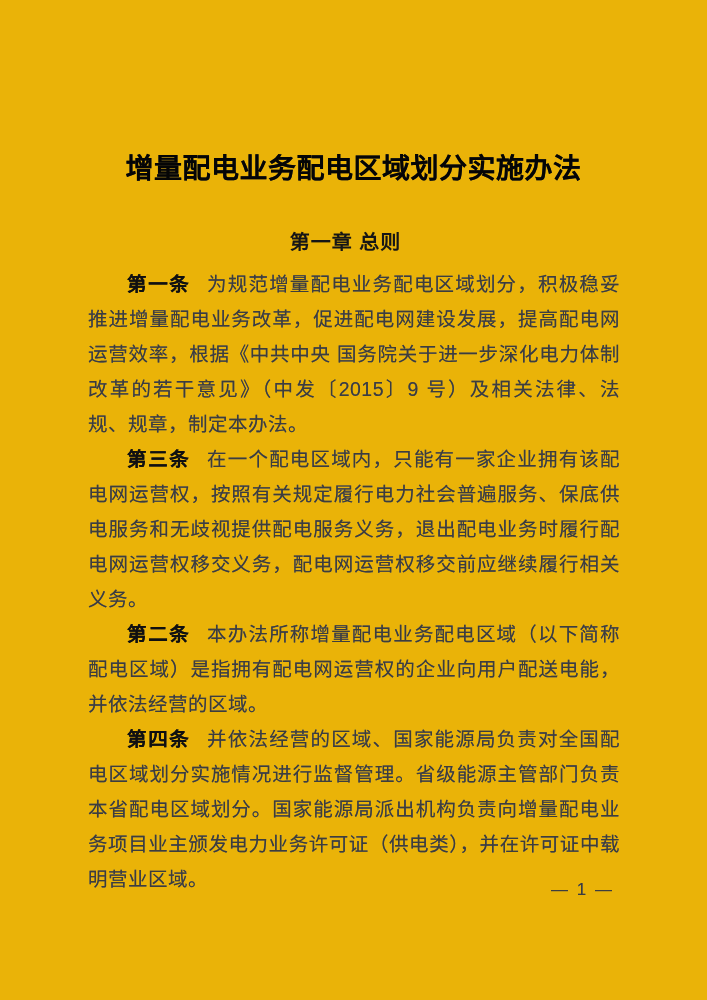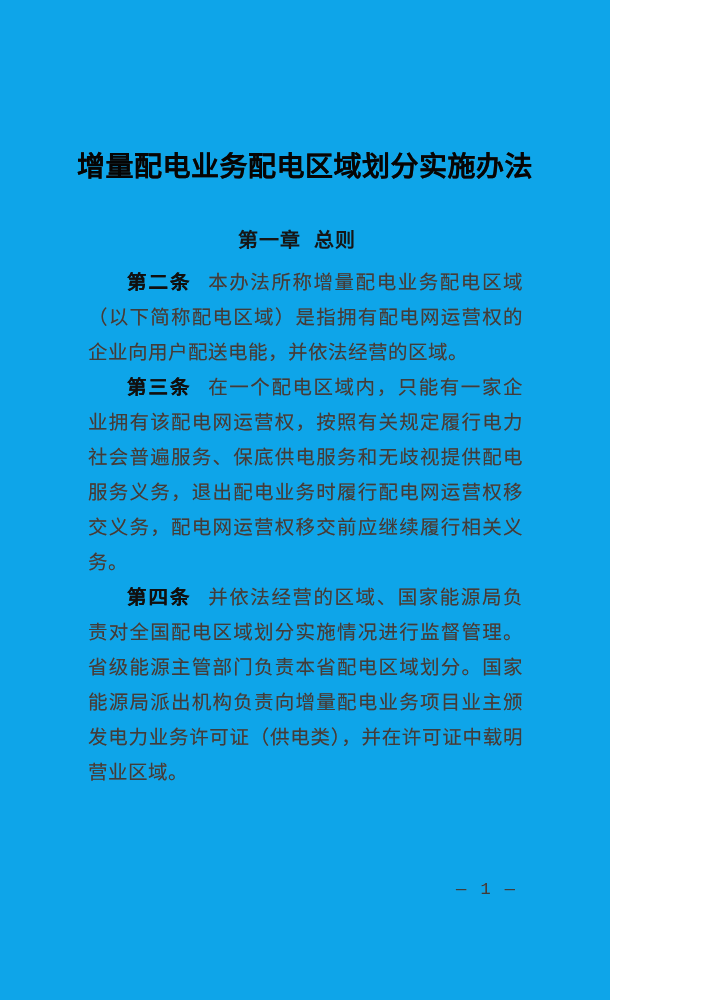--- a/index.html
+++ b/index.html
@@ -2,25 +2,25 @@
 <html lang="zh-CN"><head>
 <meta charset="utf-8">
 <style>
   html, body {
     margin: 0;
     padding: 0;
     background: #ffffff;
   }
   .page {
     position: relative;
-    width: 610px;
+    width: 707px;
     height: 1000px;
-    background: #0ea5e9;
+    background: #eab308;
     overflow: hidden;
-    font-family: Liberation Mono, monospace;
+    font-family: Liberation Sans, sans-serif;
     color: #3a3a3a;
   }
   .doc-title {
     margin: 152px 0 0 0;
     text-align: center;
     font-size: 28px;
     line-height: 34px;
     font-weight: 700;
     color: #050505;
     letter-spacing: 0.5px;
@@ -73,24 +73,25 @@
 <body>
 
 <div class="page">
 
   <h1 class="doc-title">增量配电业务配电区域划分实施办法</h1>
 
   <h2 class="chapter-heading">第一章 总则</h2>
 
   <div class="doc-body">
 
+    <p><b class="article-label">第一条</b><span>为规范增量配电业务配电区域划分，积极稳妥推进增量配电业务改革，促进配电网建设发展，提高配电网运营效率，根据《中共中央 国务院关于进一步深化电力体制改革的若干意见》（中发〔2015〕9 号）及相关法律、法规、规章，制定本办法。</span></p>
+
+    <p><b class="article-label">第三条</b><span>在一个配电区域内，只能有一家企业拥有该配电网运营权，按照有关规定履行电力社会普遍服务、保底供电服务和无歧视提供配电服务义务，退出配电业务时履行配电网运营权移交义务，配电网运营权移交前应继续履行相关义务。</span></p>
 
     <p><b class="article-label">第二条</b><span>本办法所称增量配电业务配电区域（以下简称配电区域）是指拥有配电网运营权的企业向用户配送电能，并依法经营的区域。</span></p>
-
-    <p><b class="article-label">第三条</b><span>在一个配电区域内，只能有一家企业拥有该配电网运营权，按照有关规定履行电力社会普遍服务、保底供电服务和无歧视提供配电服务义务，退出配电业务时履行配电网运营权移交义务，配电网运营权移交前应继续履行相关义务。</span></p>
 
 
     <p><b class="article-label">第四条</b><span>并依法经营的区域、国家能源局负责对全国配电区域划分实施情况进行监督管理。省级能源主管部门负责本省配电区域划分。国家能源局派出机构负责向增量配电业务项目业主颁发电力业务许可证（供电类），并在许可证中载明营业区域。</span></p>
 
   </div>
 
   <div class="page-number">— 1 —</div>
 
 </div>
 

